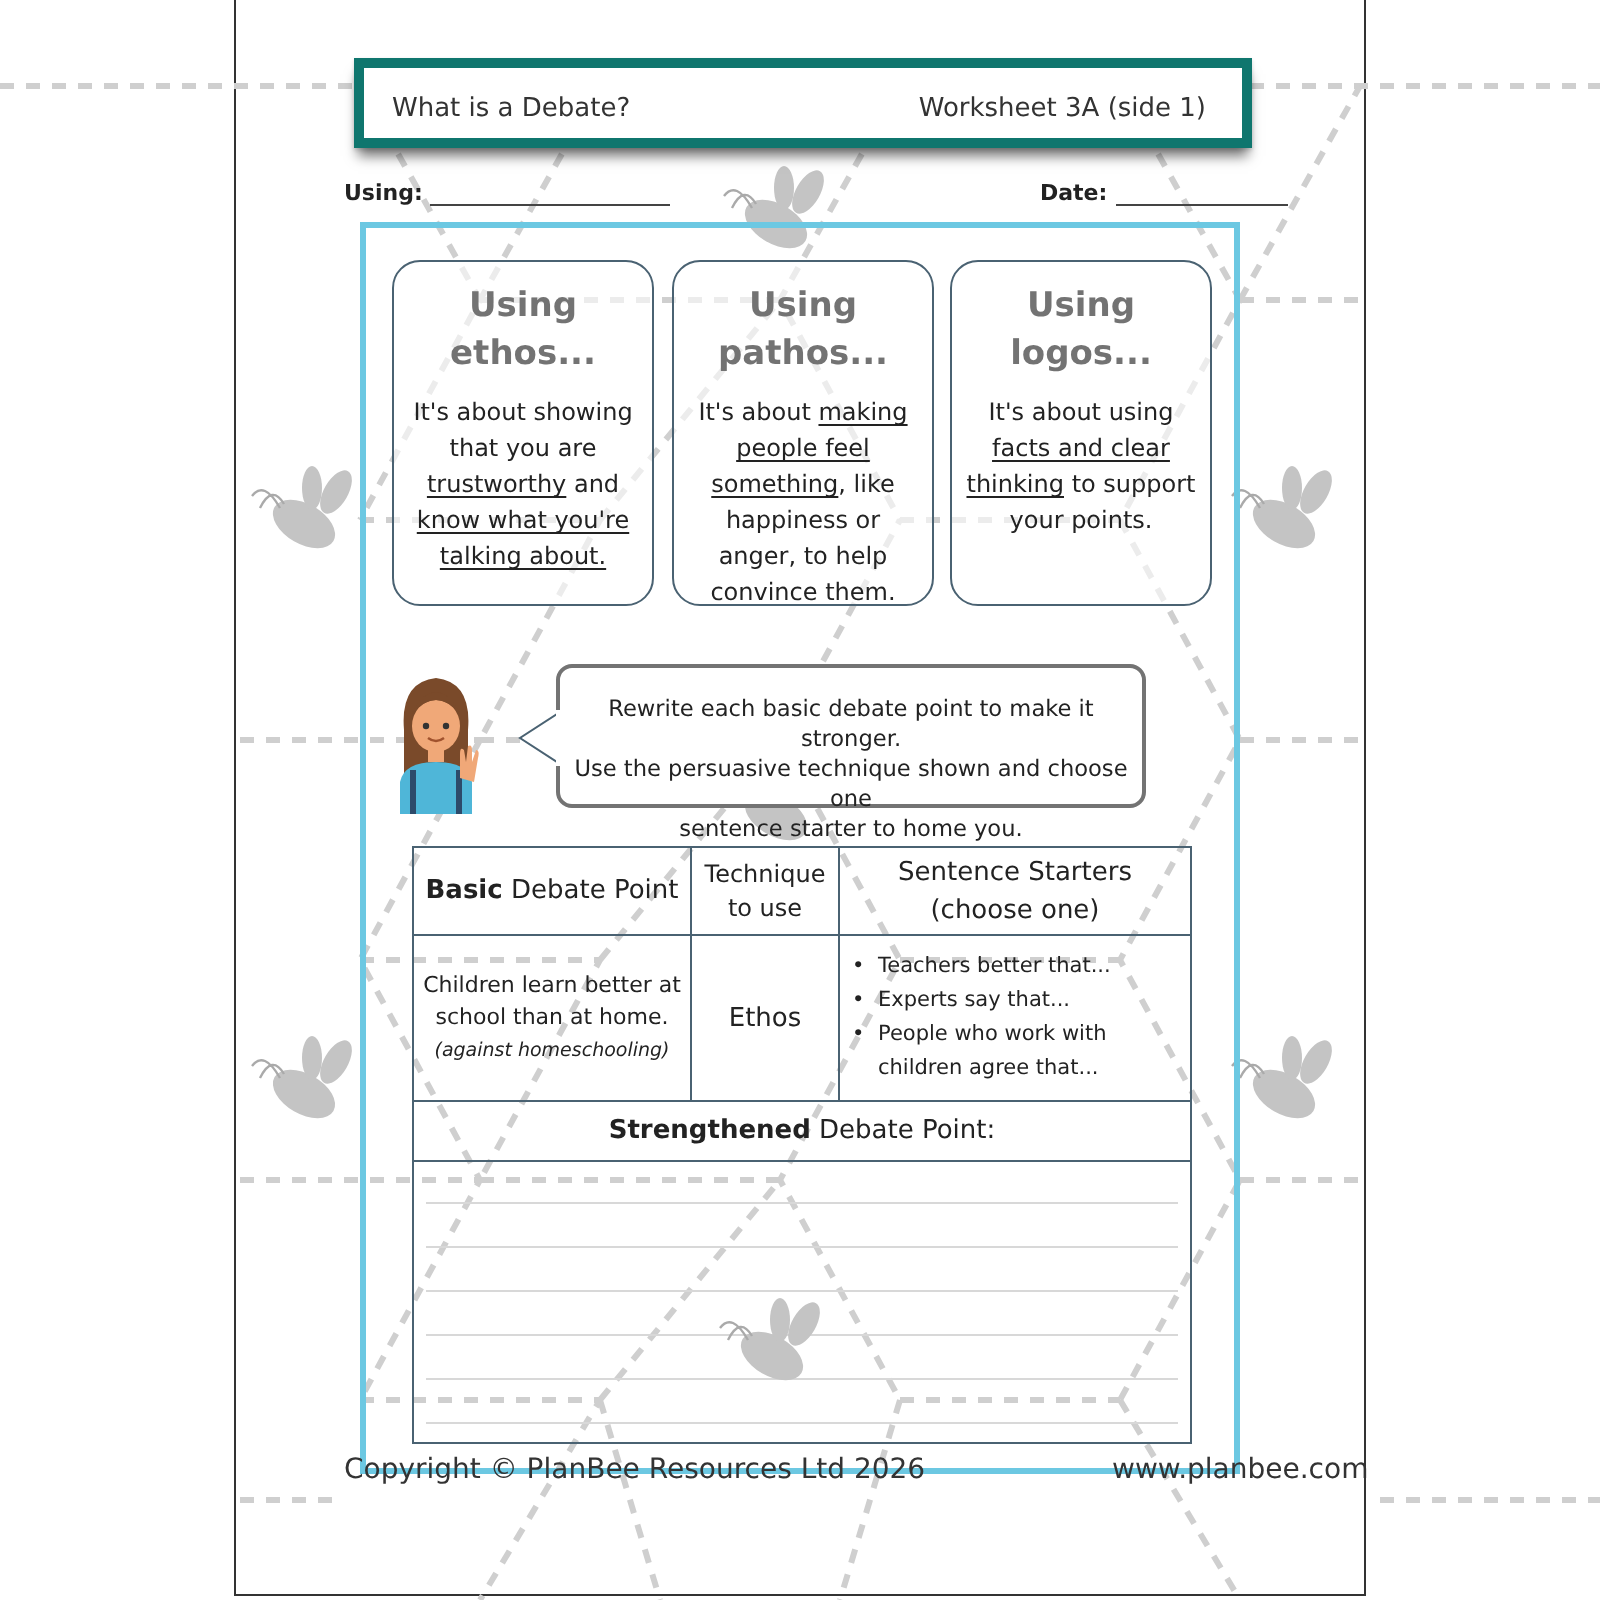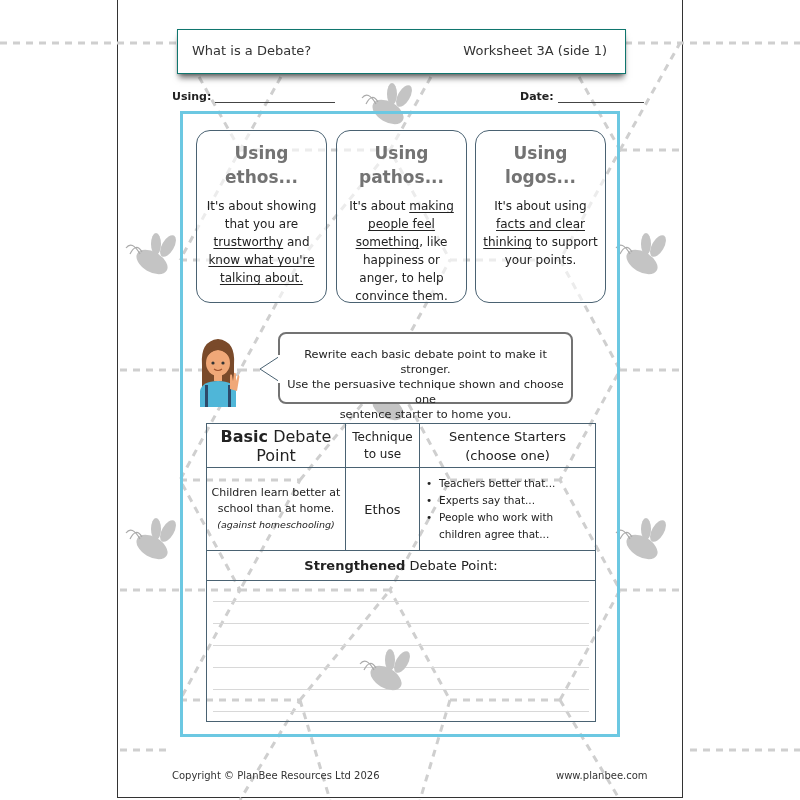--- a/index.html
+++ b/index.html
@@ -1,43 +1,43 @@
 <!DOCTYPE html>
 <html><head>
 <meta charset="utf-8">
 <style>
   html, body { margin:0; padding:0; background:#ffffff; }
   body { width:800px; height:800px; position:relative; overflow:hidden; font-family:"DejaVu Sans", sans-serif; color:#222; }
   .page { position:absolute; left:117px; top:-2px; width:566px; height:800px; border:1px solid #333; box-sizing:border-box; background:#fff; overflow:hidden; }
   .bg { position:absolute; left:0; top:0; width:800px; height:800px; pointer-events:none; }
-  .header-card { position:absolute; left:177px; top:29px; width:449px; height:45px; background:#fff; box-shadow:0 6px 6px -2px rgba(0,0,0,0.55), 0 1px 2px rgba(0,0,0,0.15); border:1px solid #0f766e; box-sizing:border-box; }
+  .header-card { position:absolute; left:177px; top:29px; width:449px; height:45px; background:#fff; box-shadow:0 6px 6px -2px rgba(0,0,0,0.55), 0 1px 2px rgba(0,0,0,0.15); border:5px solid #0f766e; box-sizing:border-box; }
   .header-card .title { position:absolute; left:14px; top:13px; font-size:13px; color:#333; }
   .header-card .ws { position:absolute; right:18px; top:13px; font-size:13px; color:#333; }
   .namerow { position:absolute; top:90px; font-size:11px; font-weight:bold; color:#222; }
   .line { display:inline-block; border-bottom:1px solid #444; vertical-align:bottom; height:10px; }
   .frame { position:absolute; left:180px; top:111px; width:440px; height:626px; border:3px solid #6cc8e2; box-sizing:border-box; }
   .card { position:absolute; top:130px; width:131px; height:173px; border:1px solid #4a6272; border-radius:14px; box-sizing:border-box; text-align:center; background:rgba(255,255,255,0.6); }
   .card h2 { margin:10px 0 0 0; font-size:17px; line-height:24px; font-weight:bold; color:#737373; }
   .card p { margin:8px 6px 0 6px; font-size:12px; line-height:18px; color:#222; }
   .card u { text-decoration:underline; text-underline-offset:2px; }
   .avatar { position:absolute; left:196px; top:335px; width:44px; height:72px; }
   .bubble { position:absolute; left:278px; top:332px; width:295px; height:72px; border:2px solid #737373; border-radius:8px; box-sizing:border-box; text-align:center; font-size:11.3px; line-height:15px; padding-top:13px; color:#222; background:#fff; }
   .bubble-tail { position:absolute; left:258px; top:354px; width:22px; height:30px; }
   table.t { position:absolute; left:206px; top:423px; width:390px; border-collapse:collapse; }
   table.t td { border:1.5px solid #4a6272; text-align:center; vertical-align:middle; color:#222; padding:0; }
-  .h1 { font-size:16px; height:43px; }
+  .h1 { font-size:13px; height:43px; }
   .small { font-size:12px; line-height:17px; }
   .ital { font-style:italic; font-size:9.5px; }
   ul.st { list-style:none; margin:0; padding:3px 0 3px 6px; text-align:left; font-size:10.5px; line-height:17px; }
   ul.st li { position:relative; padding-left:13px; }
   ul.st li:before { content:"•"; position:absolute; left:0; }
   .strong-row { font-size:13px; height:29px; }
   .lines-cell { height:140px; position:relative; }
   .ruled { position:absolute; left:6px; right:6px; height:1px; background:#d8d8d8; }
-  .footer { position:absolute; top:770px; font-size:10px; color:#333; }
+  .footer { position:absolute; top:727px; font-size:14px; color:#333; }
   .bee { position:absolute; width:56px; height:48px; }
 </style>
 </head>
 <body>
 
 <div class="page"></div>
 
 <svg class="bg" viewBox="0 0 800 800">
   <g stroke="#cfcfcf" stroke-width="3" stroke-dasharray="7,6" fill="none">
     <path d="M0 43 L180 43 M300 43 L450 43 M560 43 L800 43"></path>

